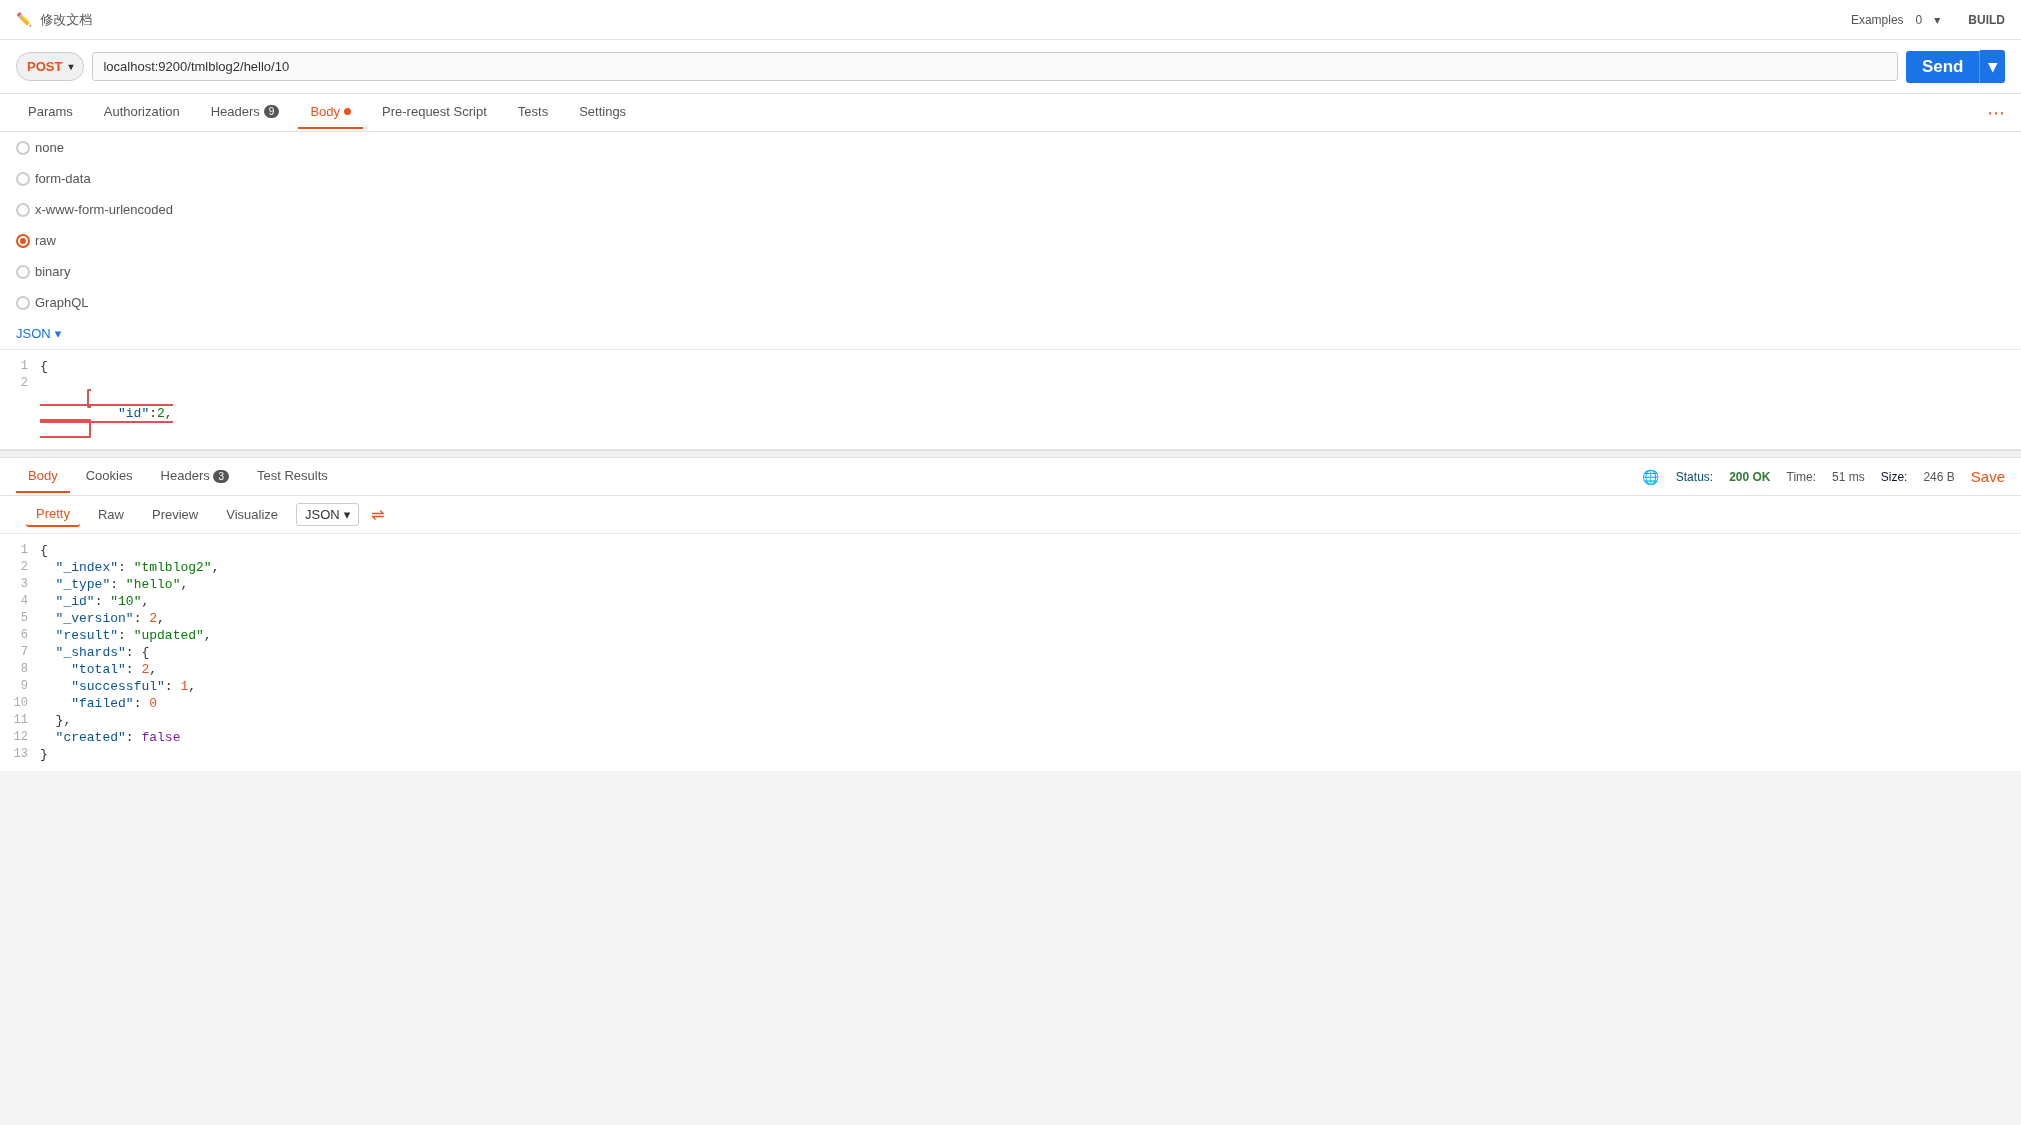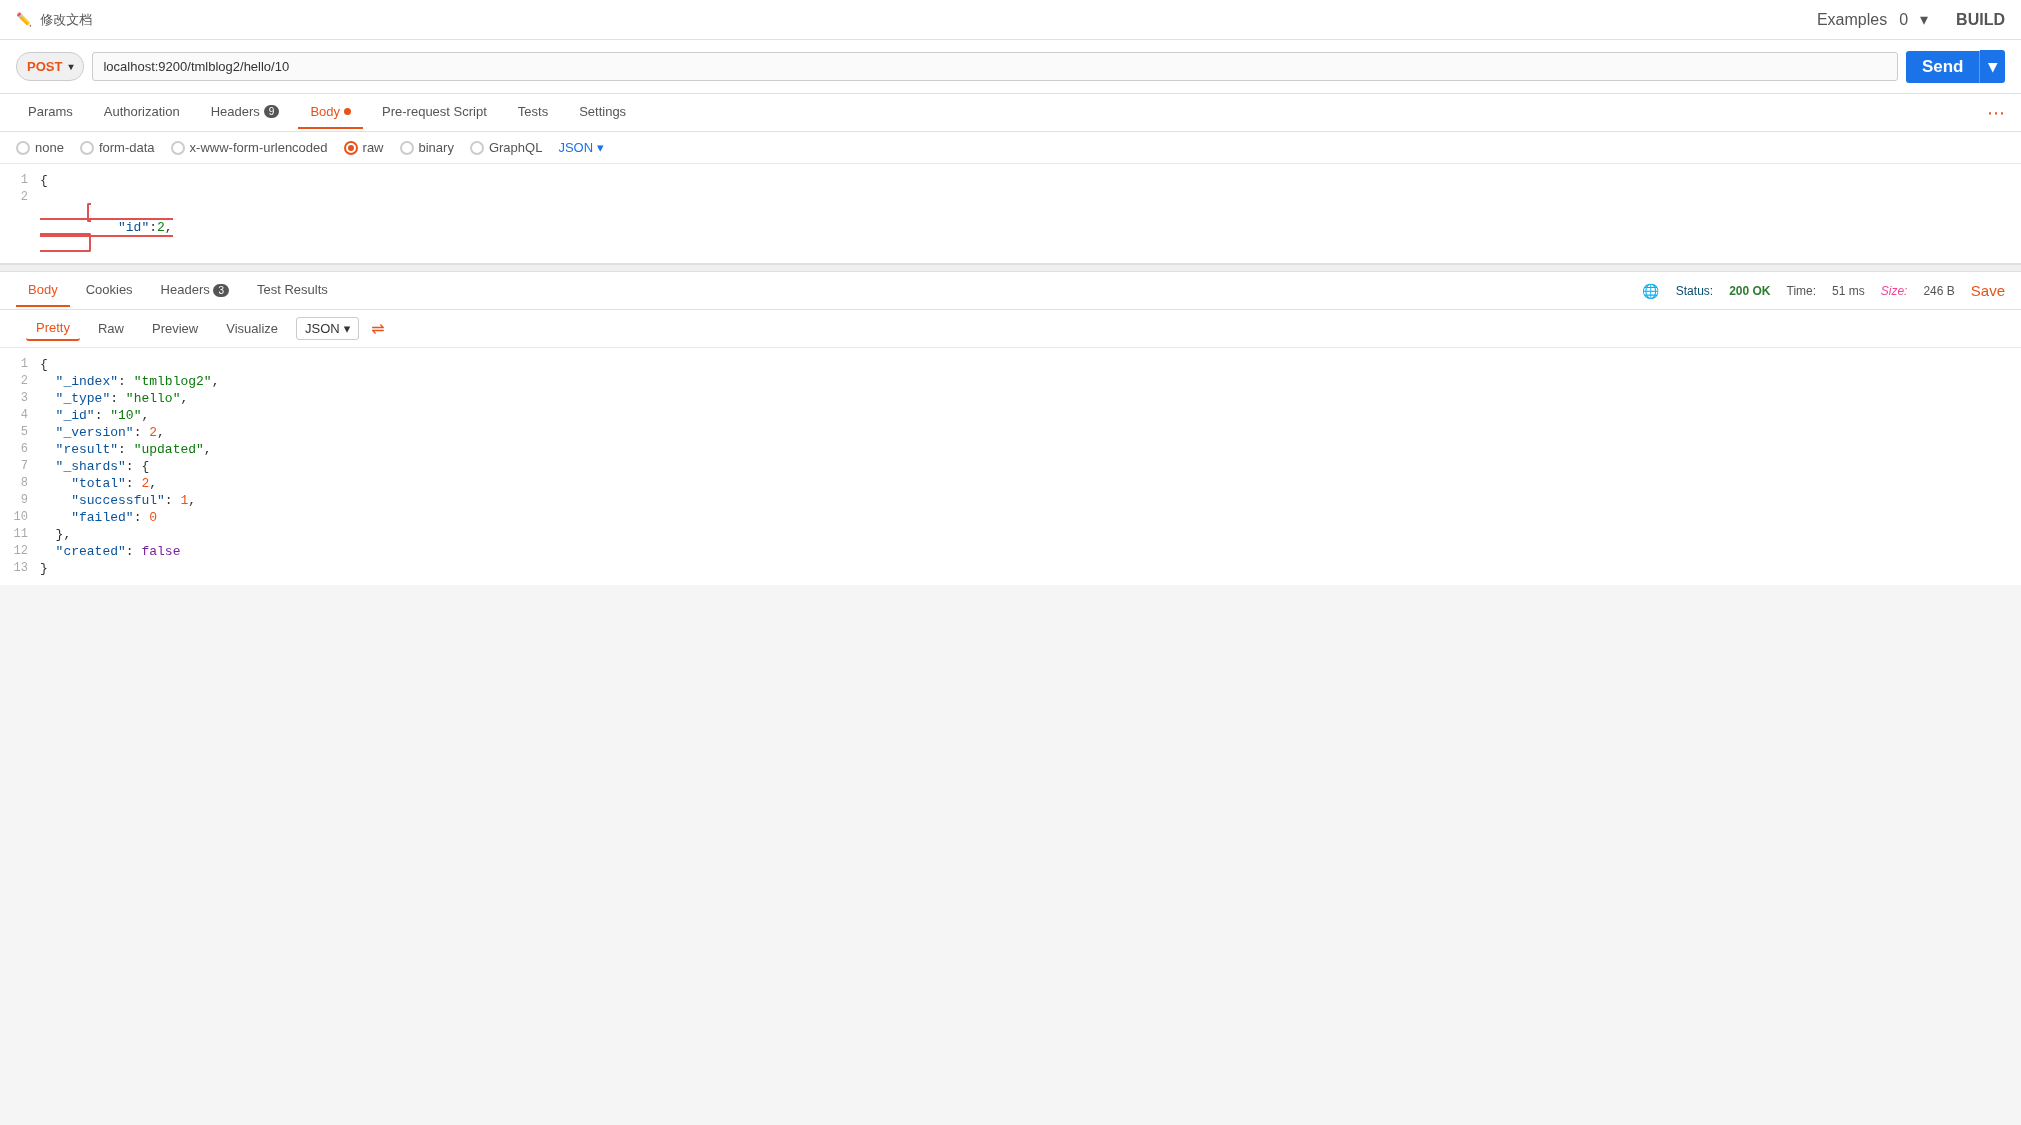--- a/index.html
+++ b/index.html
@@ -1,38 +1,38 @@
 <!DOCTYPE html>
 <html><head>
   <meta charset="utf-8">
   <style>
     * { box-sizing: border-box; margin: 0; padding: 0; }
     body { font-family: -apple-system, BlinkMacSystemFont, 'Segoe UI', sans-serif; font-size: 13px; background: #f5f5f5; color: #333; height: 1125px; overflow: hidden; }
 
     
     .top-bar { display: flex; align-items: center; justify-content: space-between; padding: 0 16px; height: 40px; background: #fff; border-bottom: 1px solid #e0e0e0; }
     .top-bar-left { display: flex; align-items: center; gap: 8px; font-size: 13px; color: #555; }
-    .top-bar-right { display: flex; align-items: center; gap: 12px; font-size: 16px; color: #555; }
+    .top-bar-right { display: flex; align-items: center; gap: 12px; font-size: 12px; color: #555; }
 
     
     .url-bar { display: flex; align-items: center; padding: 10px 16px; background: #fff; border-bottom: 1px solid #e0e0e0; gap: 8px; }
     .method-selector { display: flex; align-items: center; background: #f0f0f0; border: 1px solid #ccc; border-radius: 14px; padding: 6px 10px; font-size: 13px; font-weight: 600; cursor: pointer; gap: 6px; color: #333; }
     .method-selector .chevron { font-size: 10px; }
     .url-input { flex: 1; border: 1px solid #ccc; border-radius: 3px; padding: 6px 10px; font-size: 13px; color: #333; background: #fafafa; }
     .send-btn { display: flex; align-items: center; background: #1a73e8; color: #fff; border: none; border-radius: 3px; padding: 6px 16px; font-size: 17px; font-weight: 600; cursor: pointer; gap: 0; }
 
     
     .req-tabs { display: flex; align-items: center; padding: 0 16px; background: #fff; border-bottom: 1px solid #e0e0e0; height: 38px; gap: 7px; }
     .req-tab { padding: 8px 12px; font-size: 13px; color: #555; cursor: pointer; border-bottom: 2px solid transparent; display: flex; align-items: center; gap: 4px; }
     .req-tab.active { color: #e8531a; border-bottom-color: #e8531a; }
     .req-tab .badge { background: #555; color: #fff; border-radius: 9px; font-size: 10px; padding: 1px 5px; }
     .req-tab .dot { width: 7px; height: 7px; border-radius: 50%; background: #e8531a; display: inline-block; }
 
     
-    .body-options { display: flex; align-items: flex-start; padding: 8px 16px; background: #fff; border-bottom: 1px solid #e8e8e8; gap: 16px; }
+    .body-options { display: flex; align-items: flex-start; padding: 8px 16px; background: #fff; border-bottom: 1px solid #e8e8e8; gap: 16px; flex-direction: column; }
     .radio-option { display: flex; align-items: center; gap: 5px; font-size: 13px; color: #555; cursor: pointer; }
     .radio-circle { width: 14px; height: 14px; border-radius: 50%; border: 2px solid #ccc; display: flex; align-items: center; justify-content: center; }
     .radio-circle.selected { border-color: #e8531a; }
     .radio-circle.selected::after { content: ''; width: 6px; height: 6px; border-radius: 50%; background: #e8531a; }
     .json-dropdown { display: flex; align-items: center; gap: 4px; color: #1a73e8; font-size: 13px; cursor: pointer; }
 
     
     .code-editor { background: #fff; font-family: 'Courier New', monospace; font-size: 13px; padding: 8px 0; border-bottom: 1px solid #e0e0e0; min-height: 120px; position: relative; }
     .code-line { display: flex; align-items: flex-start; padding: 1px 0; }
     .line-num { width: 40px; text-align: right; padding-right: 12px; color: #aaa; font-size: 12px; user-select: none; flex-shrink: 0; }
@@ -194,21 +194,21 @@
       <div class="resp-tab">
         <span>Test Results</span>
       </div>
     </div>
     <div class="response-meta">
       <span style="font-size:14px;color:#555;">🌐</span>
       <span style="color:#0c4a6e;">Status:</span>
       <span class="status-ok" style="font-weight:600;">200 OK</span>
       <span style="color:#555;">Time:</span>
       <span style="color:#555;">51 ms</span>
-      <span style="color:#ec4899;font-style:italic;">Size:</span>
+      <span style="color:#0f172a;">Size:</span>
       <span style="color:#555;">246 B</span>
       <span class="save-btn">Save</span>
     </div>
   </div>
 
   <div class="resp-format-bar">
     <button class="fmt-btn active">Pretty</button>
     <button class="fmt-btn">Raw</button>
     <button class="fmt-btn">Preview</button>
     <button class="fmt-btn">Visualize</button>

